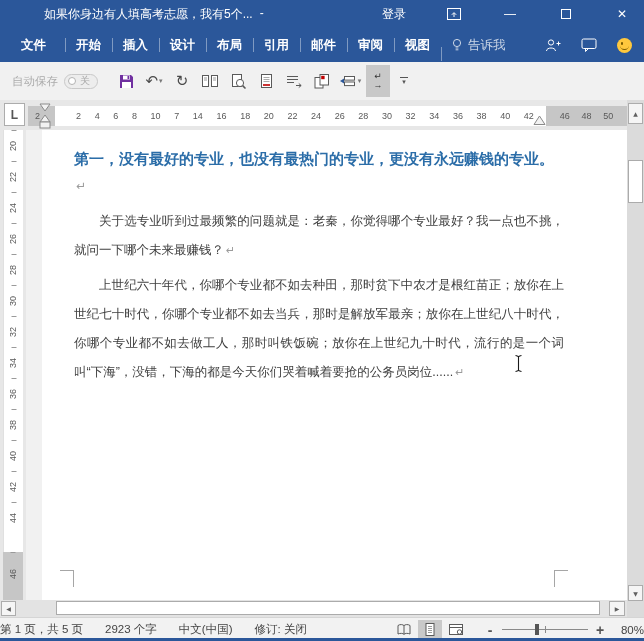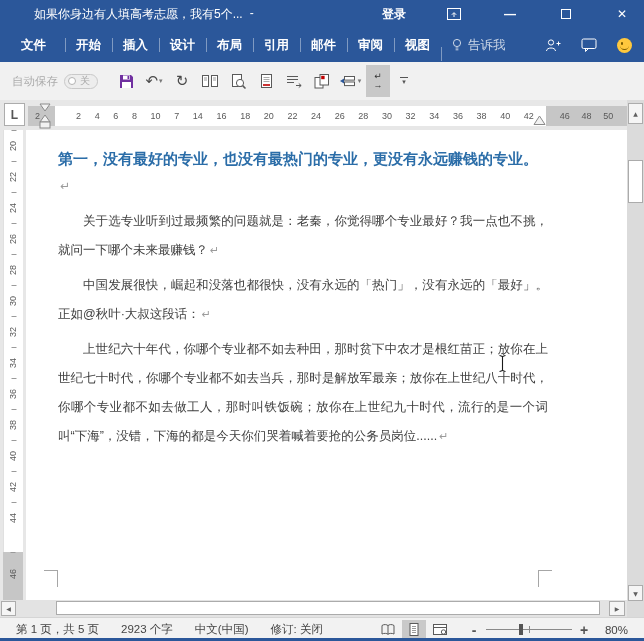--- a/index.html
+++ b/index.html
@@ -2,22 +2,22 @@
 <html><head>
 <meta charset="utf-8">
 <style>
   html,body{margin:0;padding:0;background:#888;}
   *{box-sizing:border-box;font-family:"Liberation Sans","DejaVu Sans",sans-serif;}
   .app{position:relative;width:644px;height:641px;background:#F1F1F1;overflow:hidden;}
 
   
   .titlebar{position:absolute;left:0;top:0;width:644px;height:28px;background:#2B579A;
     display:flex;align-items:center;color:#fff;font-size:12px;}
-  .titletext{margin-left:34px;display:flex;gap:7px;white-space:nowrap;}
-  .tb-right{margin-left:auto;display:flex;align-items:center;gap:12px;font-weight:bold;}
+  .titletext{margin-left:44px;display:flex;gap:7px;white-space:nowrap;}
+  .tb-right{margin-left:auto;display:flex;align-items:center;gap:12px;}
   .signin{padding:0 14px;cursor:default;}
   .wbtn{width:44px;height:28px;display:flex;align-items:center;justify-content:center;font-size:12px;}
   .wbtn svg{display:block;}
 
   
   .tabsrow{position:absolute;left:0;top:28px;width:644px;height:34px;background:#2B579A;
     display:flex;align-items:center;color:#fff;font-size:12.5px;padding-left:6px;}
   .rtab{position:relative;padding:0 11px;line-height:34px;white-space:nowrap;cursor:default;}
   .rtab:first-child{padding:0 15px;margin-right:4px;}
   .rtab:not(:first-child)::before{content:'';position:absolute;left:0;top:10px;width:1px;height:14px;background:rgba(255,255,255,.4);}
@@ -61,21 +61,21 @@
   
   .vruler{position:absolute;left:0;top:130px;width:26px;height:470px;background:#E7E7E7;}
   .vr-white{position:absolute;left:3px;top:0;width:20px;height:422px;background:#fff;border-left:1px solid #E0E0E0;}
   .vr-gray{position:absolute;left:3px;top:422px;width:20px;height:48px;background:#C6C6C6;}
   .vslot{height:31px;display:flex;align-items:center;justify-content:center;position:relative;}
   .vslot::before{content:'';position:absolute;top:0;left:50%;width:5px;height:1px;background:#9a9a9a;transform:translateX(-50%);}
   .vnum{display:block;transform:rotate(-90deg);font-size:9px;color:#595959;}
   .vr-gray .vslot{height:44px;}
 
   
-  .page{position:absolute;left:26px;top:130px;width:601px;height:470px;background:#fff;}
+  .page{position:absolute;left:42px;top:130px;width:601px;height:470px;background:#fff;}
   .content{padding:16px 79px 0 32px;}
   .heading{font-size:15px;font-weight:bold;color:#2B6DA8;line-height:26px;margin:0 0 8px 0;}
   .para{font-size:12.5px;color:#404040;line-height:29px;text-align:justify;text-indent:2em;margin:0 0 6px 0;word-break:break-all;}
   .pmark{color:#9b9b9b;font-weight:normal;font-size:11px;font-family:"DejaVu Sans",sans-serif;margin-left:2px;}
   .heading .pmark{font-size:12px;}
   .cornermark{position:absolute;width:14px;height:17px;}
   .cm-left{left:18px;top:440px;border-top:1px solid #A6A6A6;border-right:1px solid #A6A6A6;}
   .cm-right{left:512px;top:440px;border-top:1px solid #A6A6A6;border-left:1px solid #A6A6A6;}
   .ibeam{position:absolute;left:471px;top:224px;z-index:5;}
 
@@ -86,21 +86,21 @@
   .v-up{top:3px;height:21px;}
   .v-down{top:485px;height:16px;}
   .vthumb{position:absolute;left:1px;top:60px;width:15px;height:43px;background:#fff;border:1px solid #ABABAB;}
   .hscroll{position:absolute;left:0;top:600px;width:627px;height:17px;background:#E3E3E3;}
   .h-left{left:1px;top:1px;height:15px;width:15px;}
   .h-right{left:609px;top:1px;height:15px;width:16px;}
   .hthumb{position:absolute;left:56px;top:1px;width:544px;height:14px;background:#fff;border:1px solid #ABABAB;}
 
   
   .statusbar{position:absolute;left:0;top:617px;width:644px;height:24px;background:#F2F2F2;border-top:1px solid #D5D5D5;
-    display:flex;align-items:center;font-size:11.5px;color:#444;padding:0 16px;}
+    display:flex;align-items:center;font-size:11.5px;color:#444;padding:0 0;}
   .sitem{margin-right:22px;white-space:nowrap;cursor:default;}
   .sb-right{margin-left:auto;display:flex;align-items:center;}
   .viewbtn{width:24px;height:19px;display:flex;align-items:center;justify-content:center;margin-left:2px;}
   .viewbtn.pressed{background:#C9C9C9;}
   .zoomctl{display:flex;align-items:center;margin-left:14px;}
   .zbtn{width:16px;text-align:center;color:#555;font-size:14px;font-weight:bold;}
   .ztrack{position:relative;width:86px;height:1px;background:#8a8a8a;margin:0 4px;}
   .ztick{position:absolute;left:50%;top:-3px;width:1px;height:7px;background:#8a8a8a;}
   .zthumb{position:absolute;left:38%;top:-5px;width:4px;height:11px;background:#555;}
   .zval{width:36px;text-align:right;color:#444;}
@@ -341,21 +341,20 @@
       </div>
   </div>
 
   <div class="page">
     <div class="content">
       <div class="heading">
         <span>第一，没有最好的专业，也没有最热门的专业，更没有永远赚钱的专业。</span><span class="pmark">↵</span>
       </div>
       <div>
           <p class="para"><span>关于选专业听到过最频繁的问题就是：老秦，你觉得哪个专业最好？我一点也不挑，就问一下哪个未来最赚钱？</span><span class="pmark">↵</span></p>
-          <p class="para"><span>中国发展很快，崛起和没落也都很快，没有永远的「热门」，没有永远的「最好」。正如@秋叶·大叔这段话：</span><span class="pmark">↵</span></p>
           <p class="para"><span>上世纪六十年代，你哪个专业都不如去种田，那时贫下中农才是根红苗正；放你在上世纪七十时代，你哪个专业都不如去当兵，那时是解放军最亲；放你在上世纪八十时代，你哪个专业都不如去做工人，那时叫铁饭碗；放你在上世纪九十时代，流行的是一个词叫“下海”，没错，下海的都是今天你们哭着喊着要抢的公务员岗位......</span><span class="pmark">↵</span></p>
         </div>
     </div>
     <div class="cornermark cm-left"></div>
     <div class="cornermark cm-right"></div>
     <svg class="ibeam" width="11" height="19" viewBox="0 0 11 19">
       <path d="M2.5 1.5 C4 1.5 5 2.5 5.5 2.5 C6 2.5 7 1.5 8.5 1.5 M5.5 2.5 V16.5 M2.5 17.5 C4 17.5 5 16.5 5.5 16.5 C6 16.5 7 17.5 8.5 17.5" fill="none" stroke="#1a1a1a" stroke-width="1.1"></path>
     </svg>
   </div>
 

